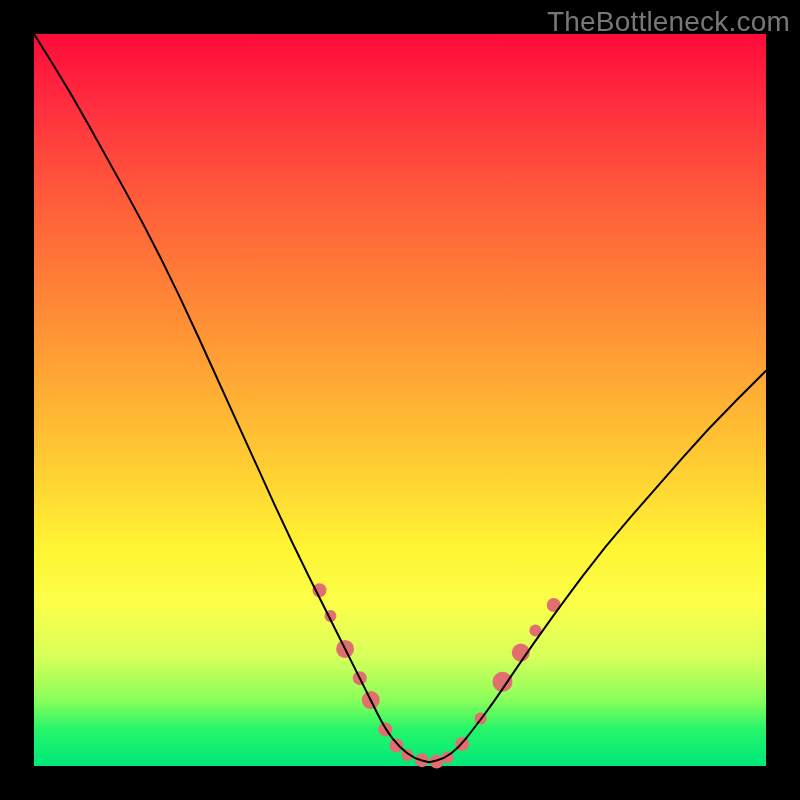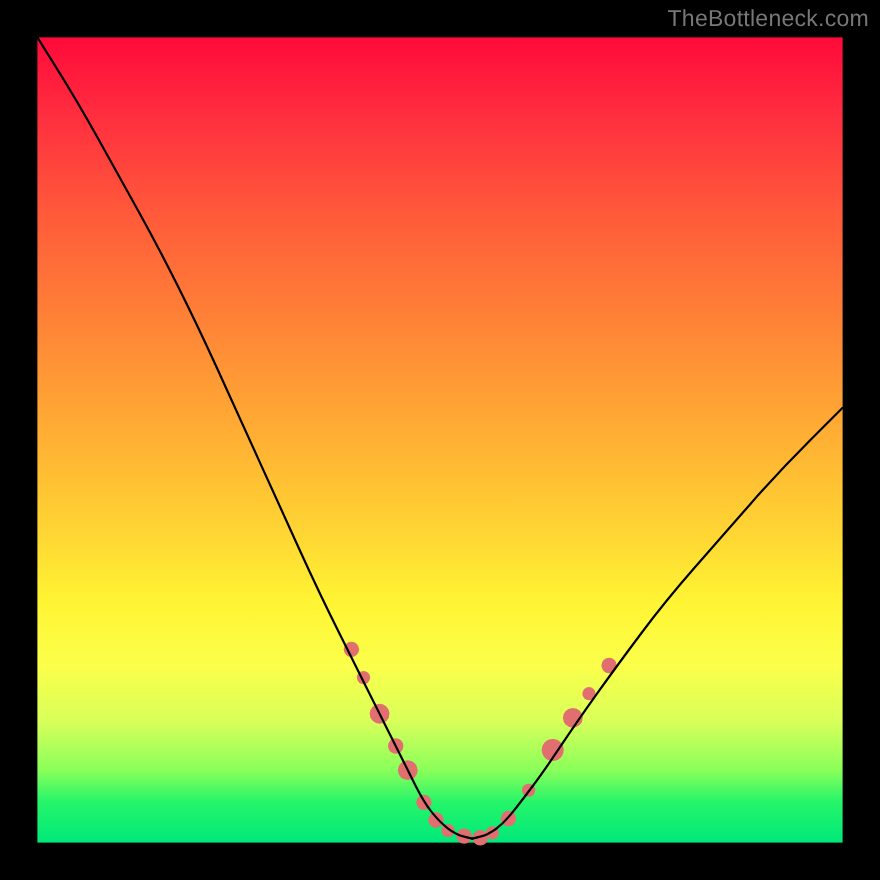--- a/index.html
+++ b/index.html
@@ -40,21 +40,21 @@
       #8aff5a 91%,
       #25f56a 95%,
       #00e87a 100%
     );
   }
   .watermark {
     position: absolute;
     top: 6px;
     right: 10px;
     color: #777;
-    font-size: 21px;
+    font-size: 28px;
     font-weight: 400;
     letter-spacing: 0.2px;
     user-select: none;
   }
   svg.curve {
     position: absolute;
     left: 0;
     top: 0;
     width: 732px;
     height: 732px;

